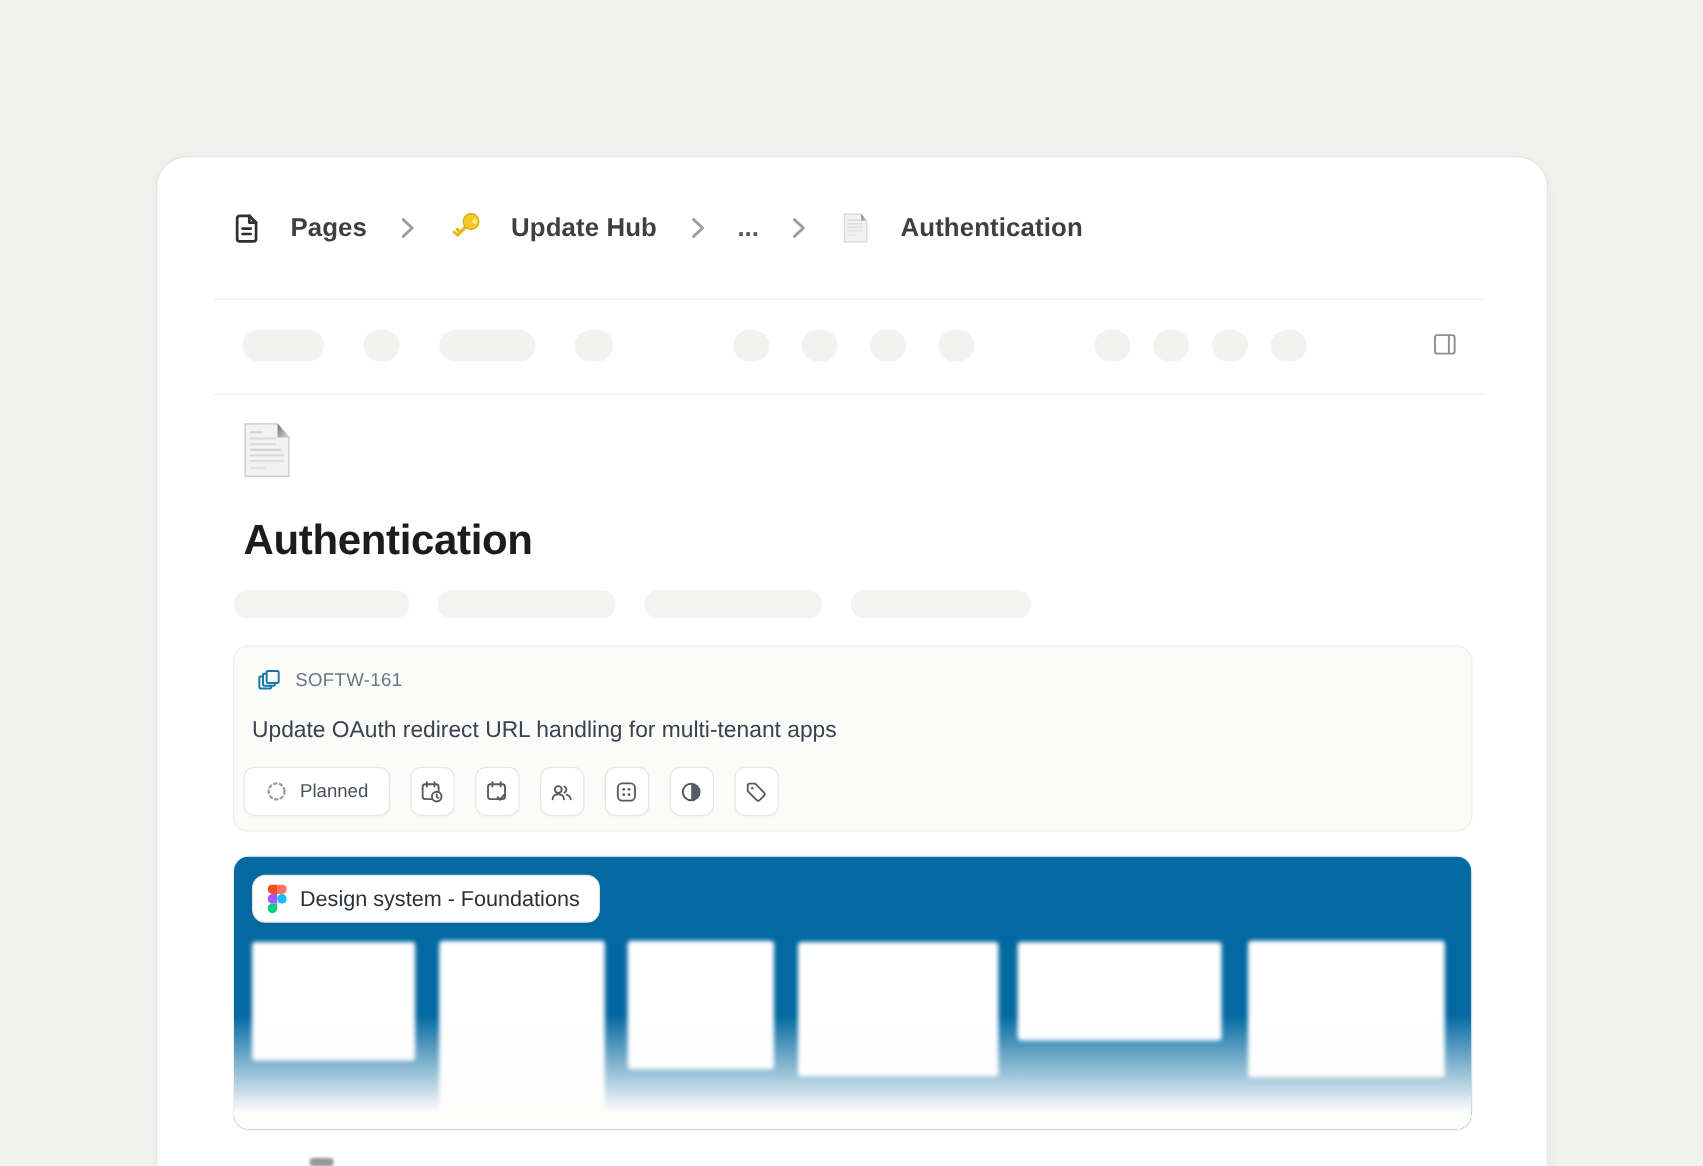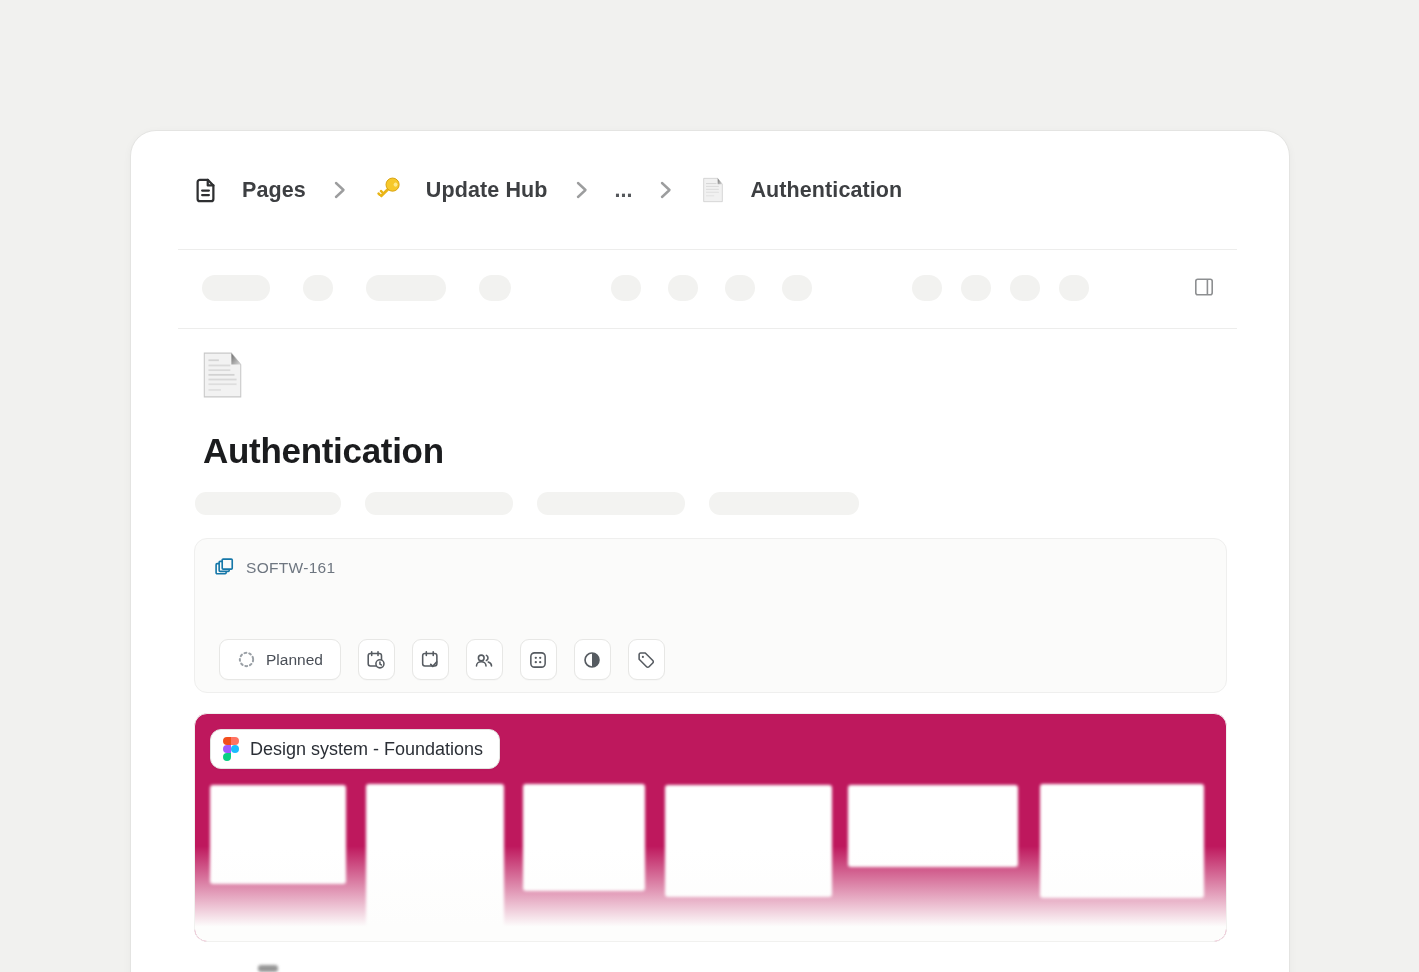--- a/index.html
+++ b/index.html
@@ -37,33 +37,33 @@
   .title-skel{position:absolute;top:361px;left:64px;display:flex;gap:24px;}
   .title-skel .pill{height:23px;border-radius:11px;background:#f3f3f1;}
   
   .issue-card{
     position:absolute;top:407px;left:63px;width:1033px;height:155px;box-sizing:border-box;
     background:#fbfbfa;border:1px solid #efefee;border-radius:13px;cursor:pointer;
   }
   .issue-head{position:absolute;top:18px;left:19px;display:flex;align-items:center;gap:11px;}
   .issue-id{font-size:15.5px;font-weight:500;color:#6e7680;letter-spacing:.3px;}
   .issue-title{position:absolute;top:59px;left:15px;font-size:19px;color:#3b4250;}
-  .issue-actions{position:absolute;top:100px;left:24px;display:flex;gap:17px;}
+  .issue-actions{position:absolute;top:100px;left:8px;display:flex;gap:17px;}
   .act-btn{
     height:41px;background:#ffffff;border:1px solid #e7e7e5;border-radius:9px;
     display:flex;align-items:center;justify-content:center;cursor:pointer;
     box-shadow:0 1px 1px rgba(0,0,0,0.02);box-sizing:border-box;
   }
   .act-btn.icon-only{width:37px;}
   .status-btn{padding:0 17px;gap:10px;}
   .status-label{font-size:15.5px;font-weight:500;color:#4a4f57;}
   
   .figma-card{
     position:absolute;top:582px;left:63px;width:1033px;height:229px;box-sizing:border-box;
-    background:#be185d;border:1px solid #f1f1ef;border-radius:13px;overflow:hidden;
+    background:#0369a1;border:1px solid #f1f1ef;border-radius:13px;overflow:hidden;
   }
   .figma-chip{
     position:absolute;top:15px;left:15px;height:40px;box-sizing:border-box;
     background:#ffffff;border:1px solid #e3e3e1;border-radius:11px;
     display:flex;align-items:center;gap:11px;padding:0 16px 0 12px;cursor:pointer;
     box-shadow:0 1px 2px rgba(0,0,0,0.03);
   }
   .figma-chip-label{font-size:18px;font-weight:500;color:#2b2f36;}
   .thumb{position:absolute;background:#ffffff;border-radius:3px;filter:blur(1.6px);}
   .figma-fade{position:absolute;left:0;right:0;bottom:0;height:95px;
@@ -213,20 +213,21 @@
       <span>
         <svg width="21" height="21" viewBox="0 0 22 22" fill="none" stroke="#1577a8" stroke-width="1.7" stroke-linejoin="round">
           <rect x="2.2" y="7" width="10.5" height="10.5" rx="1" fill="#fbfbfa"></rect>
           <rect x="5.4" y="4.6" width="10.5" height="10.5" rx="1" fill="#fbfbfa"></rect>
           <rect x="8.6" y="2.2" width="10.5" height="10.5" rx="1" fill="#fbfbfa"></rect>
         </svg>
       </span>
       <span class="issue-id">SOFTW-161</span>
     </div>
 
+    <div class="issue-title">Update OAuth redirect URL handling for multi-tenant apps</div>
 
     <div class="issue-actions">
       <div class="act-btn status-btn">
         <span>
           <svg width="19" height="19" viewBox="0 0 20 20">
               <circle cx="10" cy="10" r="7" fill="none" stroke="#9aa0a6" stroke-width="2.1" stroke-dasharray="2 3.1" stroke-linecap="round"></circle>
             </svg>
         </span>
         <span class="status-label">Planned</span>
       </div>

